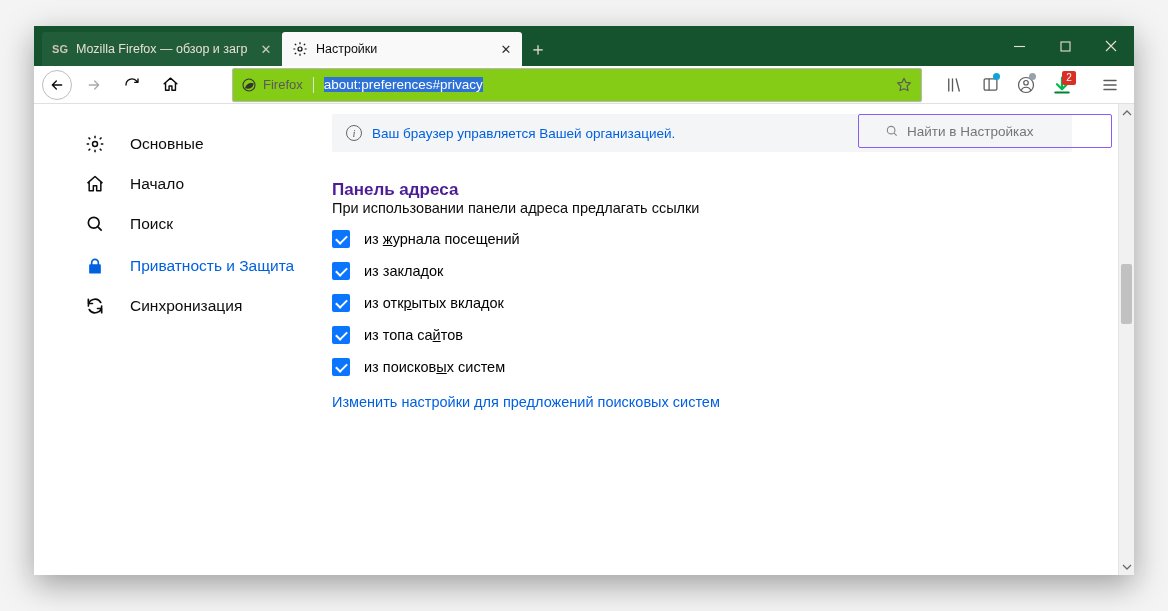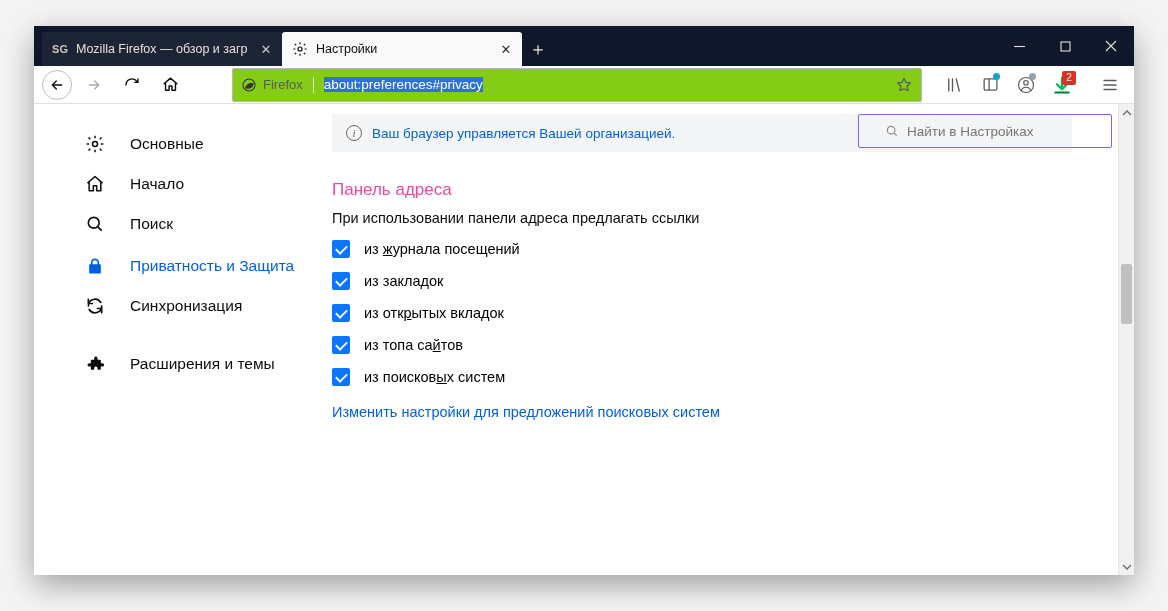--- a/index.html
+++ b/index.html
@@ -1,19 +1,19 @@
 <!DOCTYPE html>
 <html><head>
 <meta charset="utf-8">
 <style>
   * { box-sizing: border-box; margin: 0; padding: 0; font-family: "Segoe UI", Arial, sans-serif; }
   body { width: 1168px; height: 611px; background: #f4f4f4; overflow: hidden; }
   .window { position: absolute; left: 34px; top: 26px; width: 1100px; height: 549px; background: #fff; box-shadow: 0 10px 30px rgba(0,0,0,.35); }
   
-  .titlebar { height: 40px; background: #0f172a; display: flex; align-items: flex-end; }
+  .titlebar { height: 40px; background: #14532d; display: flex; align-items: flex-end; }
   .tabs { display: flex; align-items: stretch; height: 34px; margin-left: 8px; gap: 0; }
   .tab { display: flex; align-items: center; height: 34px; min-width: 240px; max-width: 240px; padding: 0 8px 0 10px; font-size: 12.5px; color: #e8e0d7; border-top-left-radius: 3px; border-top-right-radius: 3px; position: relative; gap: 8px; }
   .tab.inactive { background: rgba(255,255,255,.06); color: #e8e0d7; }
   .tab.active { background: #f9f9fa; color: #0c0c0d; }
   .tab .favicon { width: 16px; height: 16px; flex: none; display:flex; align-items:center; justify-content:center; font-size:11px; }
   .tab .title { flex: 1; white-space: nowrap; overflow: hidden; text-overflow: clip; }
   .tab .close { width: 16px; height: 16px; flex:none; display:flex; align-items:center; justify-content:center; font-size:13px; color: inherit; opacity:.85; }
   .newtab { width: 32px; height: 34px; display:flex; align-items:center; justify-content:center; color:#e8e0d7; font-size:18px; }
   .winctrls { margin-left: auto; display: flex; }
   .winbtn { width: 46px; height: 40px; display:flex; align-items:center; justify-content:center; color:#e8e0d7; }
@@ -36,21 +36,21 @@
   .sidebar { width: 294px; padding: 20px 18px 0 44px; }
   .sb-item { display:flex; align-items:center; gap:24px; padding: 9px 6px; font-size:15.5px; color:#0c0c0d; border-radius:3px; }
   .sb-item.selected { color:#0060df; }
   .sb-item .sicon { width:22px; height:22px; flex:none; display:flex; align-items:center; justify-content:center; }
   .sb-item.multiline { align-items:flex-end; }
   .sb-group2 { margin-top: 18px; }
   .main { flex:1; padding: 0 16px 24px 4px; max-width: 760px; }
   .info-banner { margin: 10px 0 28px 0; height: 38px; background:#f4f5f6; display:flex; align-items:center; padding: 0 14px; font-size:13.5px; color:#0060df; gap:10px; border-radius:2px; }
   .info-banner .ii { width:16px;height:16px; border:1.4px solid #666; border-radius:50%; display:flex; align-items:center; justify-content:center; color:#666; font-size:11px; font-style:italic; font-family: Georgia,serif; }
   .search-box { position:absolute; top:10px; right:22px; width:254px; height:34px; border:1px solid #8b5cf6; border-radius:2px; display:flex; align-items:center; padding:0 26px; gap:8px; font-size:13.5px; color:#757575; }
-  .section-title { font-size:17px; font-weight:400; color:#ec4899; margin-bottom:10px; }
+  .section-title { font-size:17px; font-weight:700; color:#4c1d95; }
   .section-sub { font-size:14.5px; color:#0c0c0d; margin-bottom:14px; }
   .opt { display:flex; align-items:center; gap:14px; font-size:14.5px; margin-bottom:14px; }
   .chk { width:18px; height:18px; background:#0a75ff; border-radius:2px; display:flex; align-items:center; justify-content:center; flex:none; }
   .chk::after { content:""; width:5px; height:9px; border:solid #fff; border-width:0 2.4px 2.4px 0; transform: translateY(-1px) rotate(45deg); }
   .link { color:#0060df; font-size:14.5px; margin-top:4px; display:inline-block; }
   .ul { text-decoration: underline; }
   .scrollbar { position:absolute; right:0; top:0; bottom:0; width:16px; background:#f1f1f1; border-left:1px solid #e5e5e5; }
   .scrollbtn { height:17px; display:flex; align-items:center; justify-content:center; color:#6b6b6b; }
   .thumb { position:absolute; right:2px; left:2px; top:160px; height:60px; background:#c1c1c1; border-radius:2px; }
   svg { display:block; }
@@ -224,28 +224,20 @@
       <div class="sb-item">
         <span class="sicon">
           <svg width="20" height="20" viewBox="0 0 24 24" fill="none" stroke="#0c0c0d" stroke-width="2" stroke-linecap="round">
               <path d="M20 12a8 8 0 0 1-14.9 4.2M4 12a8 8 0 0 1 14.9-4.2M4 4v5h5M20 20v-5h-5"></path>
             </svg>
         </span>
         <span>Синхронизация</span>
       </div>
 
       <div class="sb-group2"></div>
-      <div class="sb-item">
-        <span class="sicon">
-          <svg width="20" height="20" viewBox="0 0 24 24" fill="#0c0c0d">
-              <path d="M13 3a2 2 0 0 1 2 2v2h3a1 1 0 0 1 1 1v3h2a2 2 0 1 1 0 4h-2v3a1 1 0 0 1-1 1h-3v-2a2 2 0 1 0-4 0v2H8a1 1 0 0 1-1-1v-3H5a2 2 0 1 1 0-4h2V8a1 1 0 0 1 1-1h3V5a2 2 0 0 1 2-2z"></path>
-            </svg>
-        </span>
-        <span>Расширения и темы</span>
-      </div>
     </div>
 
     <div class="main">
       <div class="info-banner">
         <span class="ii">i</span>
         <span>Ваш браузер управляется Вашей организацией.</span>
       </div>
 
       <div class="section-title">Панель адреса</div>
       <div class="section-sub">При использовании панели адреса предлагать ссылки</div>

